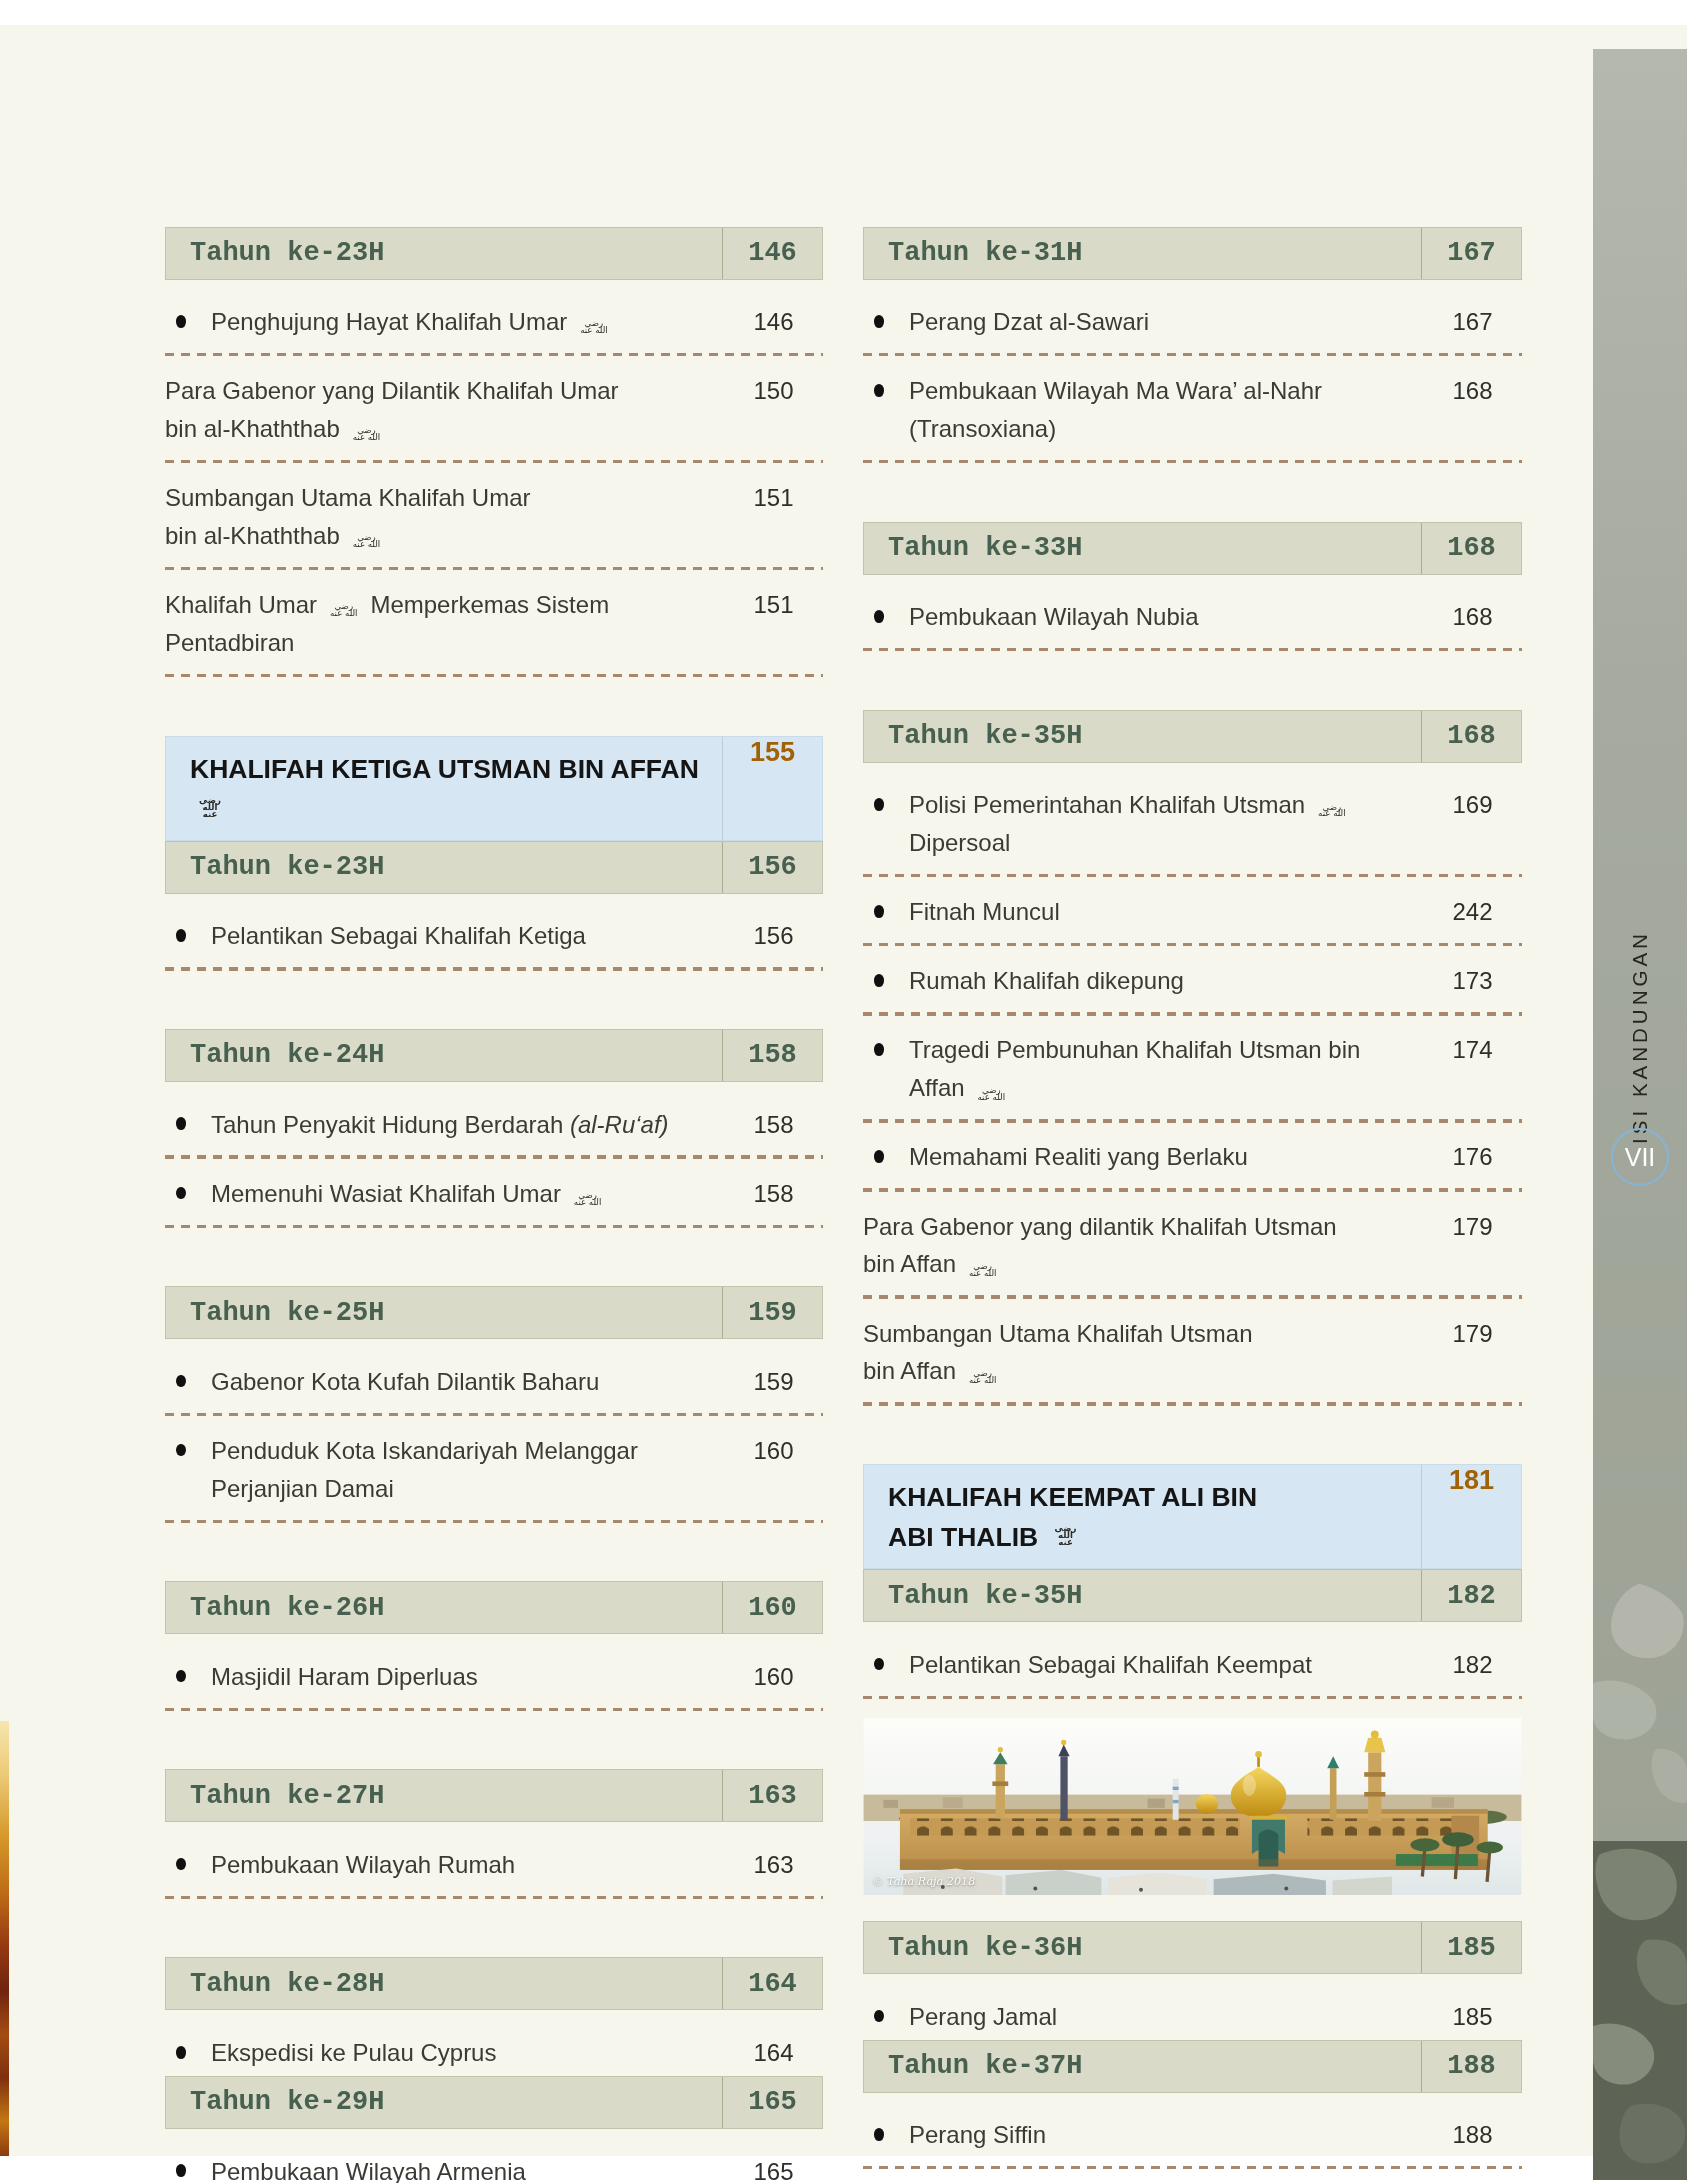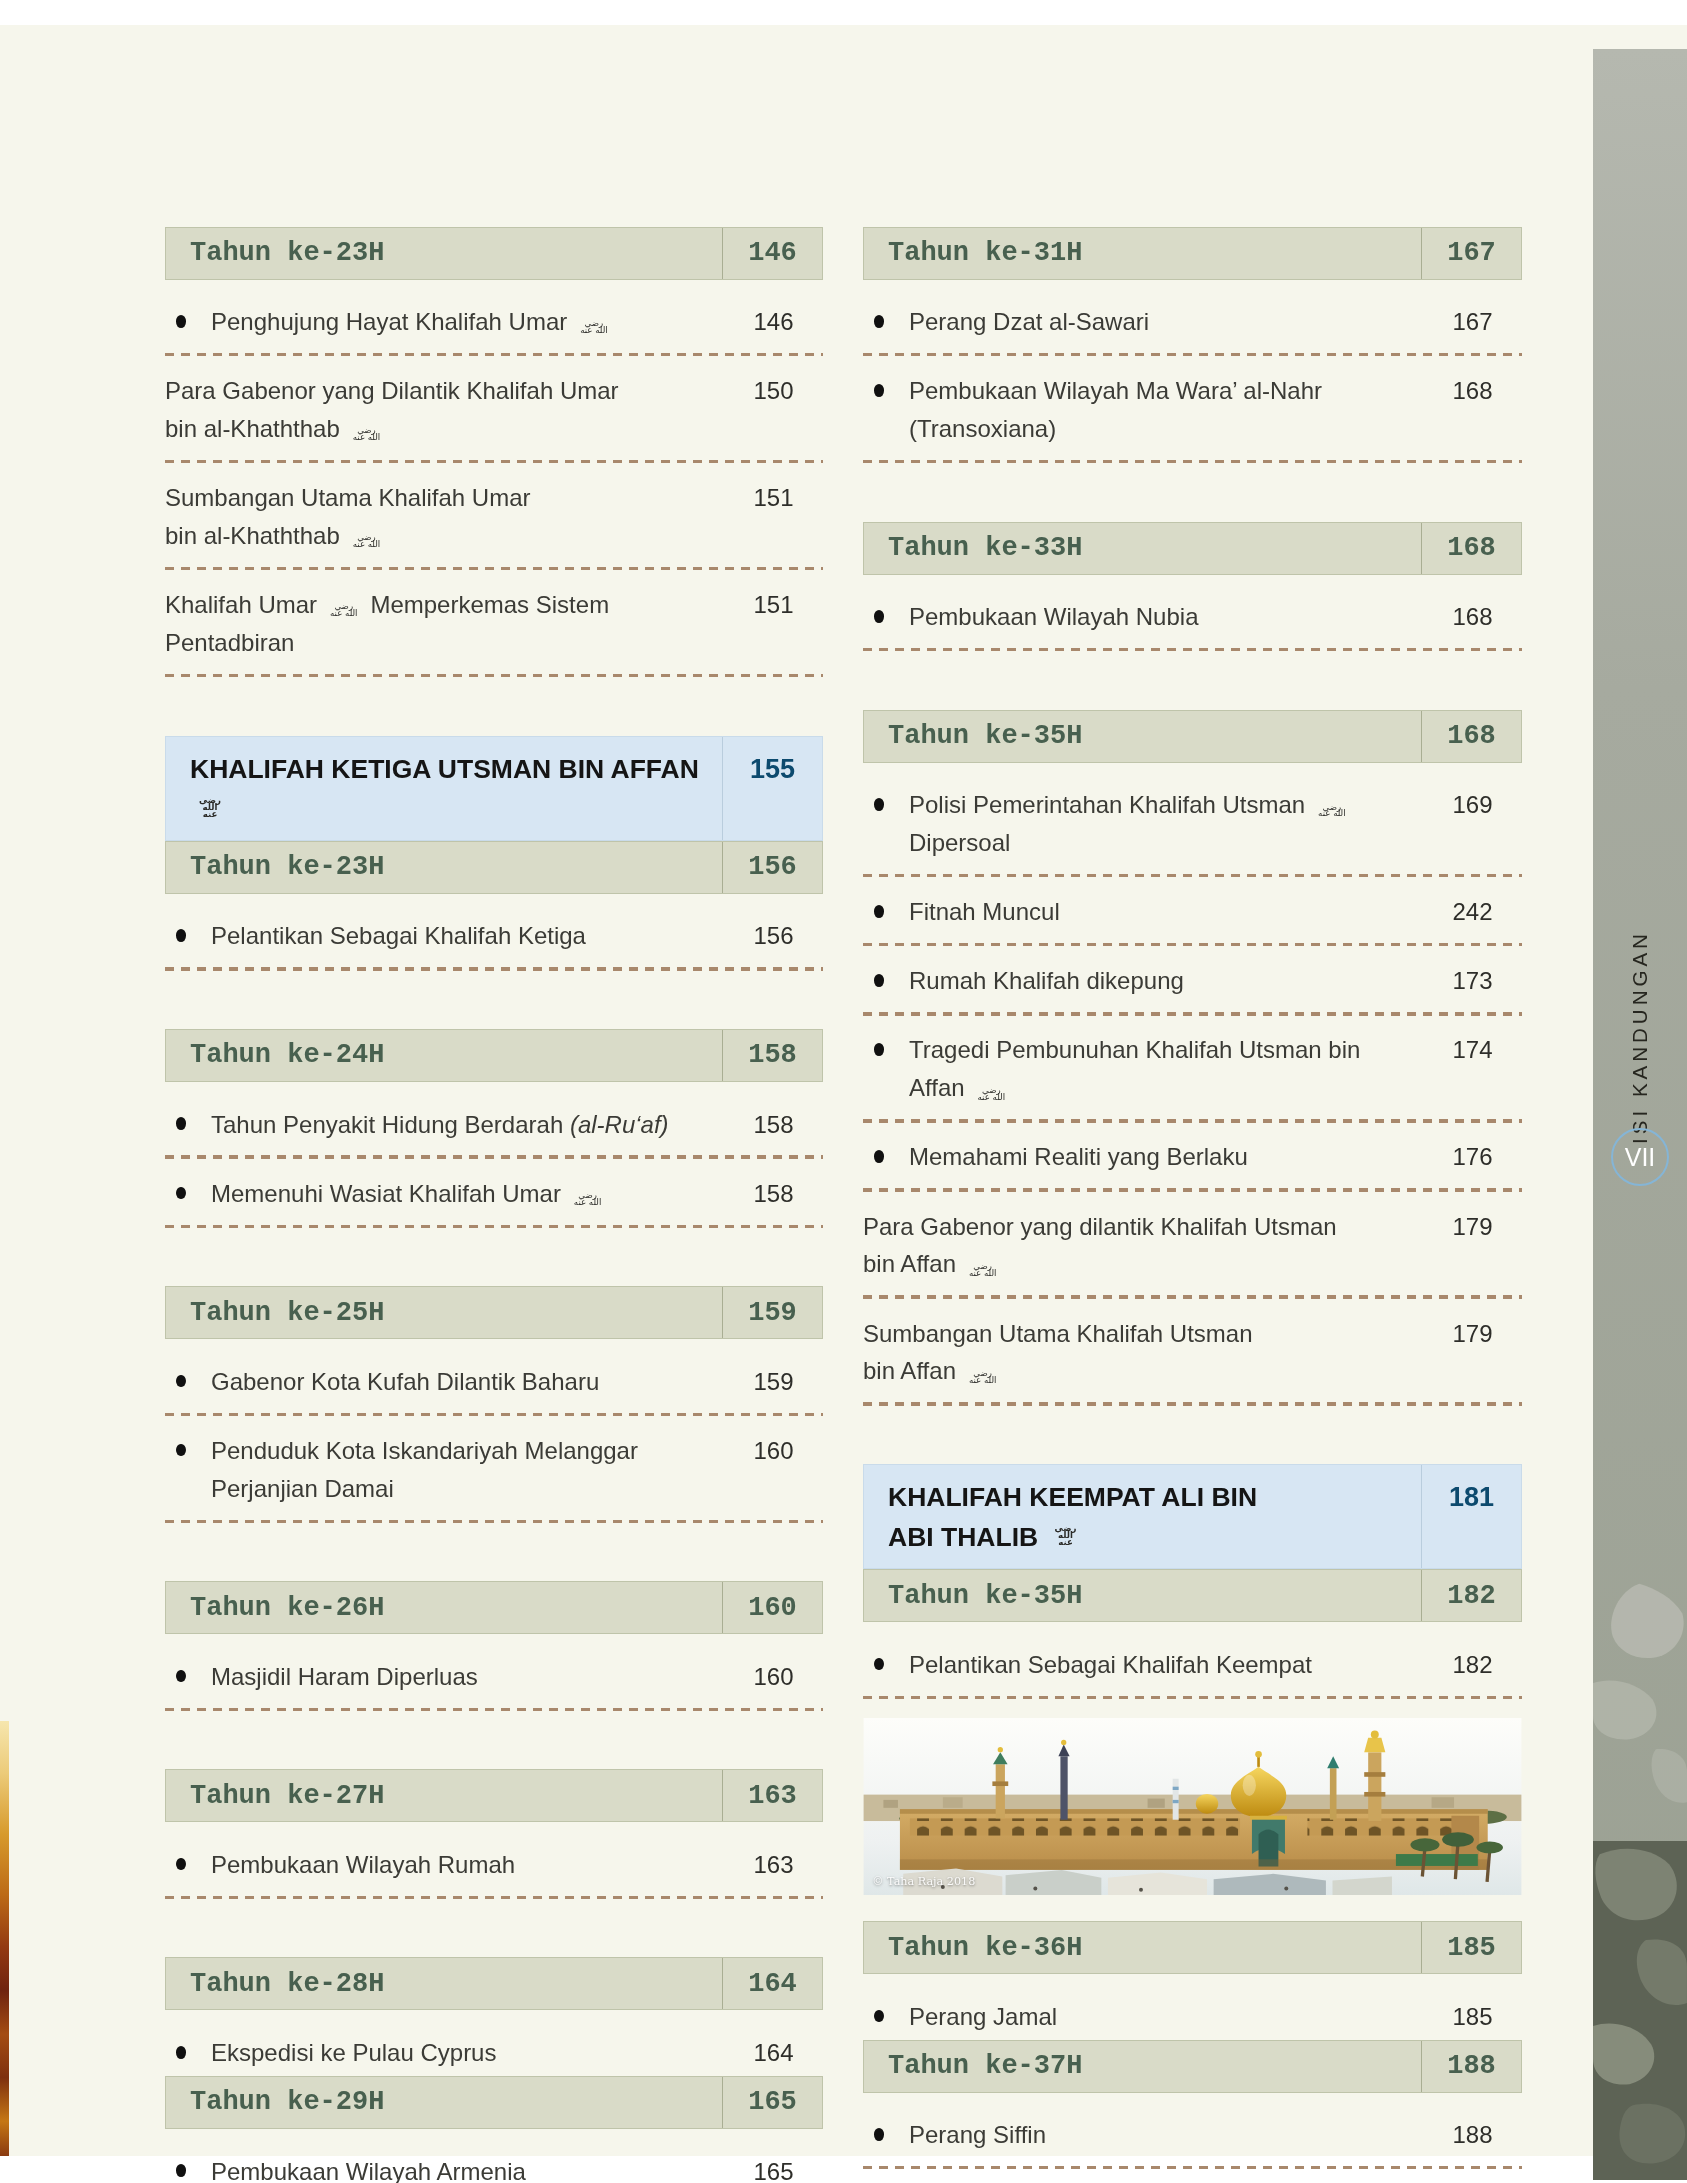--- a/index.html
+++ b/index.html
@@ -15,22 +15,22 @@
   .year-hdr{display:flex;height:53px;background:#d9dbc8;border:1.3px solid #bfc4aa;
             margin-bottom:17px;box-sizing:border-box;font-family:Liberation Mono, monospace;}
   .year-hdr .hdr-label{flex:1;display:flex;align-items:center;padding-left:24px;
             font-size:27px;font-weight:bold;color:#48604f;}
   .hdr-num{width:99px;border-left:1.3px solid #a9ae93;display:flex;align-items:center;
             justify-content:center;font-size:27px;font-weight:bold;color:#48604f;flex:none;}
 
   .section-hdr{display:flex;background:#d7e6f3;border:1.3px solid #c9dbea;box-sizing:border-box;}
   .section-hdr .hdr-label{flex:1;padding:13.2px 0 10.6px 24px;font-size:26.5px;font-weight:800;
             color:#151515;line-height:1.5;white-space:pre-line;}
-  .section-hdr .hdr-num{border-left-color:#b9cddd;color:#0c4a6e;align-items:flex-start;
-            padding-top:17px;}
+  .section-hdr .hdr-num{border-left-color:#b9cddd;color:#a16207;align-items:flex-start;
+            }
 
   .entry{position:relative;padding:6.6px 0 4px;font-size:24px;color:#3b3b36;line-height:1.58;}
   .entry-text{white-space:pre-line;margin-right:86px;}
   .entry.b .entry-text{margin-left:46px;}
   .bullet{position:absolute;left:10.6px;top:18.5px;width:10px;height:12.6px;background:#101010;
           border-radius:50%;}
   .entry-page{position:absolute;right:0;top:6.6px;width:99px;text-align:center;color:#2e2e2a;}
 
   .dash{height:3.3px;margin:8px 0 9.3px;
         background:repeating-linear-gradient(90deg,#a8886c 0 8.6px,rgba(0,0,0,0) 8.6px 16px);}
@@ -39,21 +39,21 @@
   
   .ra{display:inline-block;width:32px;font-family:"DejaVu Sans",sans-serif;font-size:8.6px;
       line-height:0.8;text-align:center;direction:rtl;color:#2b2b28;vertical-align:-4px;
       margin:0 4px;overflow:hidden;}
   .section-hdr .ra{vertical-align:0px;}
 
   
   .photo{position:relative;margin:18.5px 0 26.5px;height:177px;}
   .photo svg{display:block;}
   .credit{position:absolute;left:9.3px;bottom:6.6px;font-family:"DejaVu Serif",serif;
-          font-size:11.2px;color:rgba(255,255,255,.92);
+          font-style:italic;font-size:11.2px;color:rgba(255,255,255,.92);
           text-shadow:0 0.7px 2.6px rgba(0,0,0,.45);margin-top:45px;}
 
   
   .sidebar{position:absolute;right:0;top:24.5px;width:94px;height:2131px;
            background:linear-gradient(#b5b8af 0%,#a6aa9f 30%,#9aa092 100%);}
   .map-light{position:absolute;left:0;top:1528px;width:94px;height:265px;}
   .dark-panel{position:absolute;left:0;top:1792px;width:94px;height:339px;background:#5d6355;}
   .side-label{position:absolute;left:47px;top:988px;transform:translate(-50%,-50%) rotate(-90deg);
            white-space:nowrap;font-size:20.5px;letter-spacing:4px;color:#26261f;}
   .page-badge{position:absolute;left:47px;top:1108px;transform:translate(-50%,-50%);

